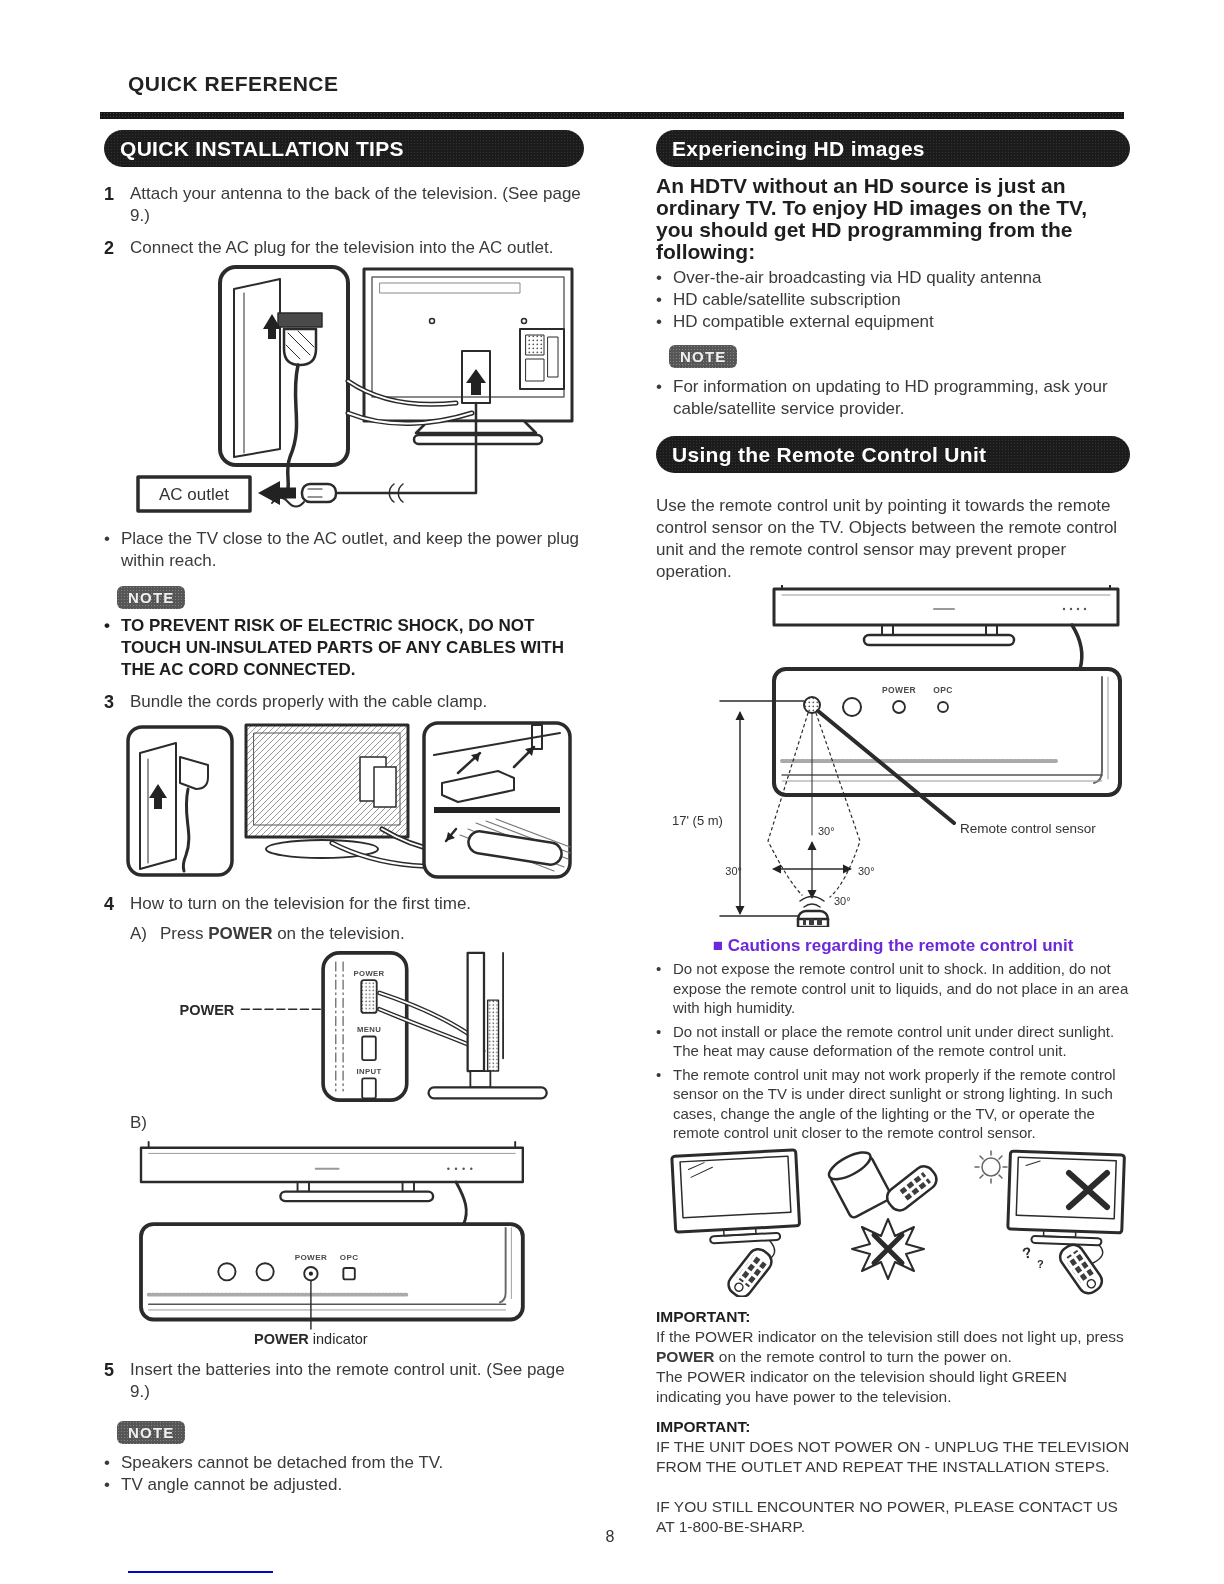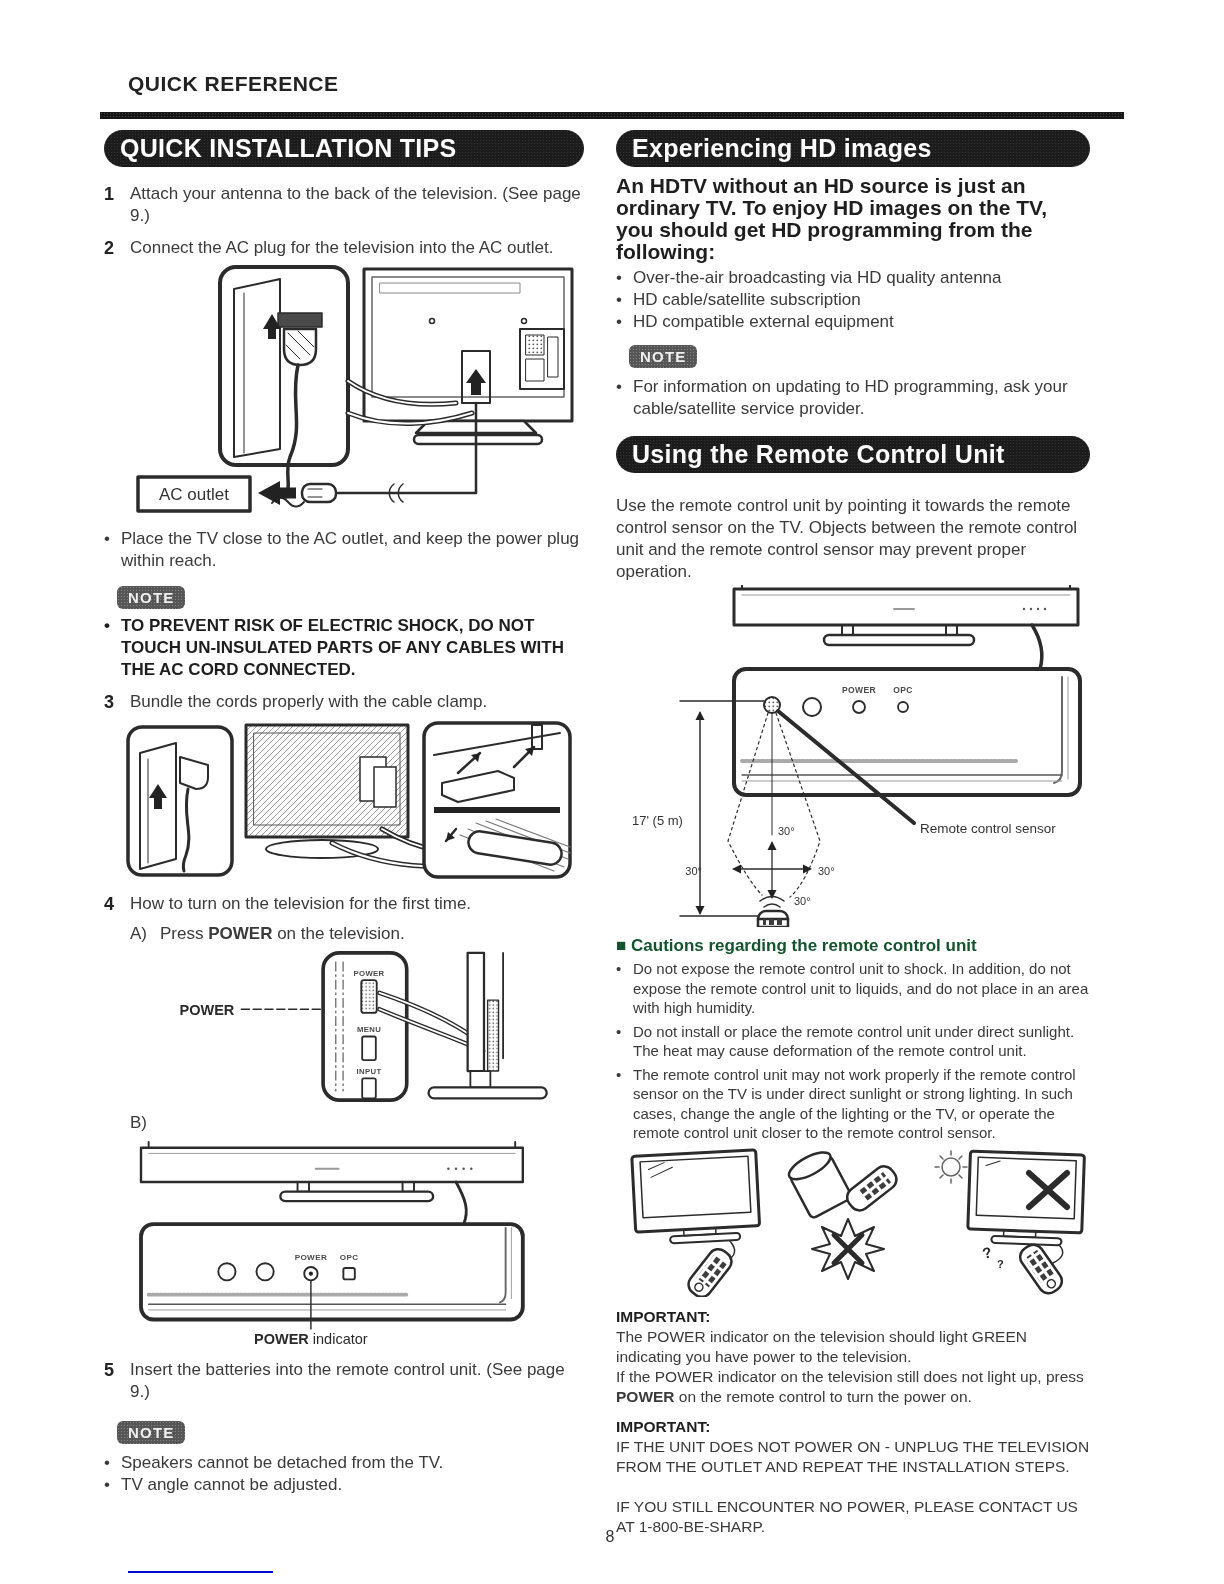--- a/index.html
+++ b/index.html
@@ -13,47 +13,47 @@
     font-size:21px;font-weight:700;color:#222;letter-spacing:.5px;
   }
   .rule{
     position:absolute;left:100px;top:112px;width:1024px;height:7px;
     background:#171717;
     background-image:radial-gradient(rgba(255,255,255,.18) 1px,transparent 1px);
     background-size:3px 3px;
   }
   .col{position:absolute;top:130px;}
   .col-left{left:104px;width:480px;}
-  .col-right{left:616px;width:474px;}
+  .col-right{left:656px;width:474px;}
   .banner{
     height:37px;border-radius:19px;background:#1c1c1c;
     background-image:radial-gradient(rgba(255,255,255,.10) 1px,transparent 1px);
     background-size:3px 3px;
-    color:#fff;font-weight:700;font-size:25px;line-height:37px;
+    color:#fff;font-weight:700;font-size:21px;line-height:37px;
     padding-left:16px;letter-spacing:.3px;box-sizing:border-box;
   }
   .step{display:flex;font-size:17px;line-height:22px;color:#3a3a3a;}
   .step-num{flex:0 0 26px;font-weight:700;font-size:18px;color:#222;}
   .sub-step{display:flex;font-size:17px;line-height:22px;color:#3a3a3a;padding-left:26px;}
   .sub-label{flex:0 0 30px;}
   .bullet{display:flex;font-size:17px;line-height:22px;color:#3a3a3a;}
   .bullet .dot{flex:0 0 17px;}
   .bullet.small{font-size:15px;line-height:19.5px;}
   .bullet.bold{font-weight:700;color:#1e1e1e;}
   .note-badge{
     display:inline-block;background:#565656;color:#efefef;
     font-size:15px;font-weight:700;letter-spacing:1.2px;
     padding:3px 11px;border-radius:6px;
     background-image:radial-gradient(rgba(255,255,255,.28) .8px,transparent .8px);
     background-size:3px 3px;
     margin-left:13px;
   }
   .intro-bold{font-size:21px;line-height:22px;font-weight:700;color:#1e1e1e;}
   .para{font-size:17px;line-height:22px;color:#3a3a3a;}
-  .cautions-title{font-size:17px;line-height:22px;font-weight:700;color:#14532d;}
+  .cautions-title{font-size:17px;line-height:22px;font-weight:700;color:#6d28d9;text-align:center;}
   .imp-title{font-size:15.5px;line-height:20px;font-weight:700;color:#1e1e1e;}
   .imp-text{font-size:15.5px;line-height:20px;color:#3a3a3a;}
   .caption{font-size:14.5px;color:#2a2a2a;margin-left:150px;}
   .page-num{position:absolute;left:560px;top:1528px;width:100px;text-align:center;
     font-size:16px;color:#333;}
   .footer-line{position:absolute;left:128px;top:1571px;width:145px;height:2px;}
   svg{display:block;}
   svg text{font-family:"Liberation Sans","DejaVu Sans",sans-serif;}
   .mini-label{font-size:8.5px;font-weight:700;fill:#4a4a4a;letter-spacing:.4px;}
 </style>
@@ -464,22 +464,22 @@
           <rect x="102" y="104" width="16" height="30" fill="url(#btngrid)" stroke="none"></rect>
           <circle cx="110" cy="140" r="4" stroke-width="1.5"></circle>
         </g>
       </g>
     </g>
     <text x="368" y="112" font-size="15" font-weight="bold" fill="#2a2a2a" transform="rotate(-15 368 112)">?</text>
     <text x="381" y="121" font-size="11" font-weight="bold" fill="#2a2a2a">?</text>
   </svg>
 
   <div class="imp-title" style="margin-top:10px">IMPORTANT:</div>
+  <div class="imp-text"><span>If the POWER indicator on the television still does not light up, press </span><b>POWER</b><span> on the remote control to turn the power on.</span></div>
   <div class="imp-text">The POWER indicator on the television should light GREEN indicating you have power to the television.</div>
-  <div class="imp-text"><span>If the POWER indicator on the television still does not light up, press </span><b>POWER</b><span> on the remote control to turn the power on.</span></div>
 
   <div class="imp-title" style="margin-top:10px">IMPORTANT:</div>
   <div class="imp-text">IF THE UNIT DOES NOT POWER ON - UNPLUG THE TELEVISION FROM THE OUTLET AND REPEAT THE INSTALLATION STEPS.</div>
 
   <div class="imp-text" style="margin-top:20px">IF YOU STILL ENCOUNTER NO POWER, PLEASE CONTACT US AT 1-800-BE-SHARP.</div>
 </div>
 
 <div class="page-num">8</div>
 <div class="footer-line" style="background: rgb(0, 8, 204);"></div>
 

